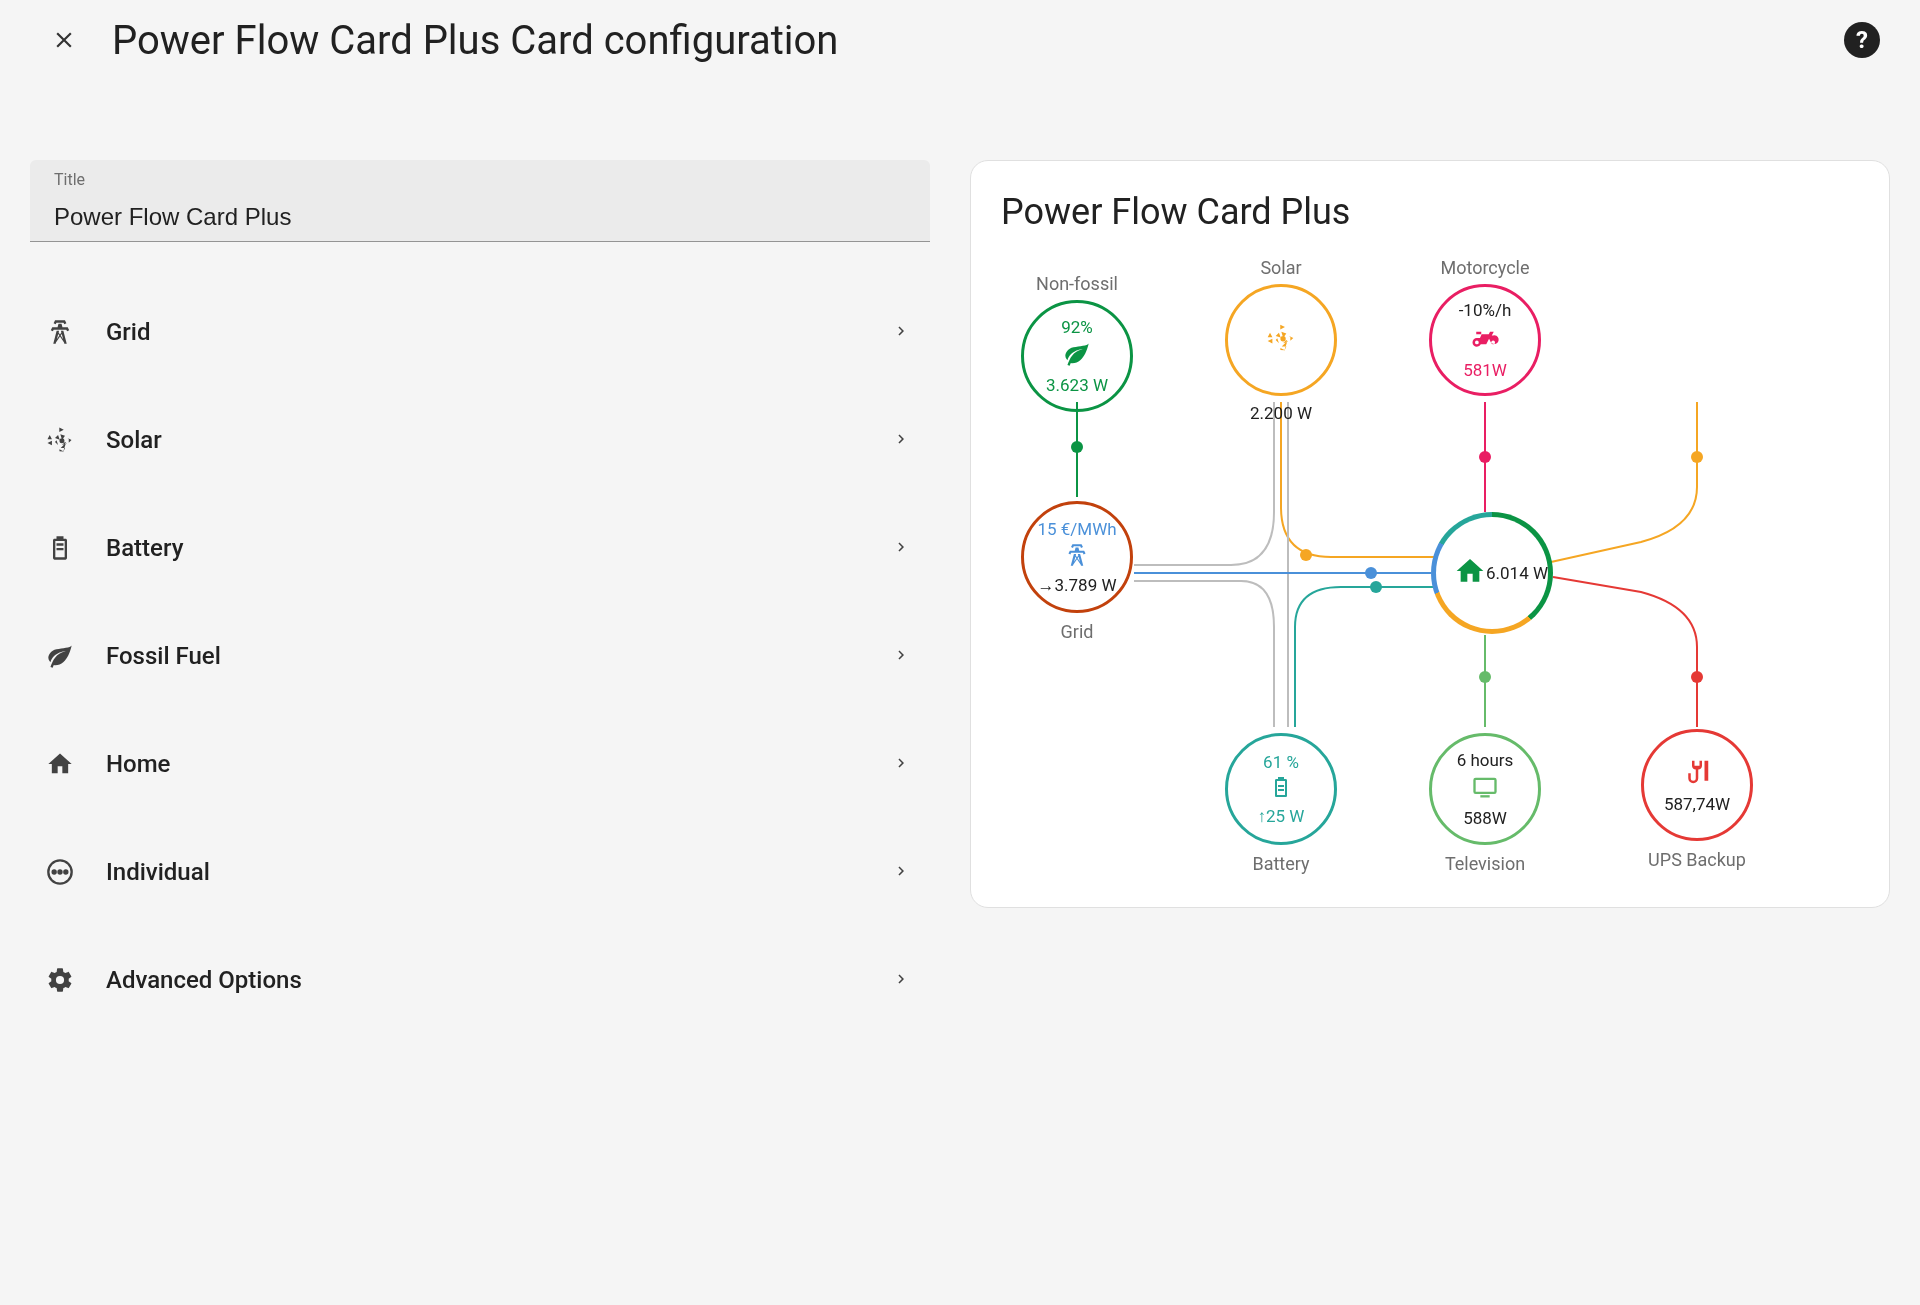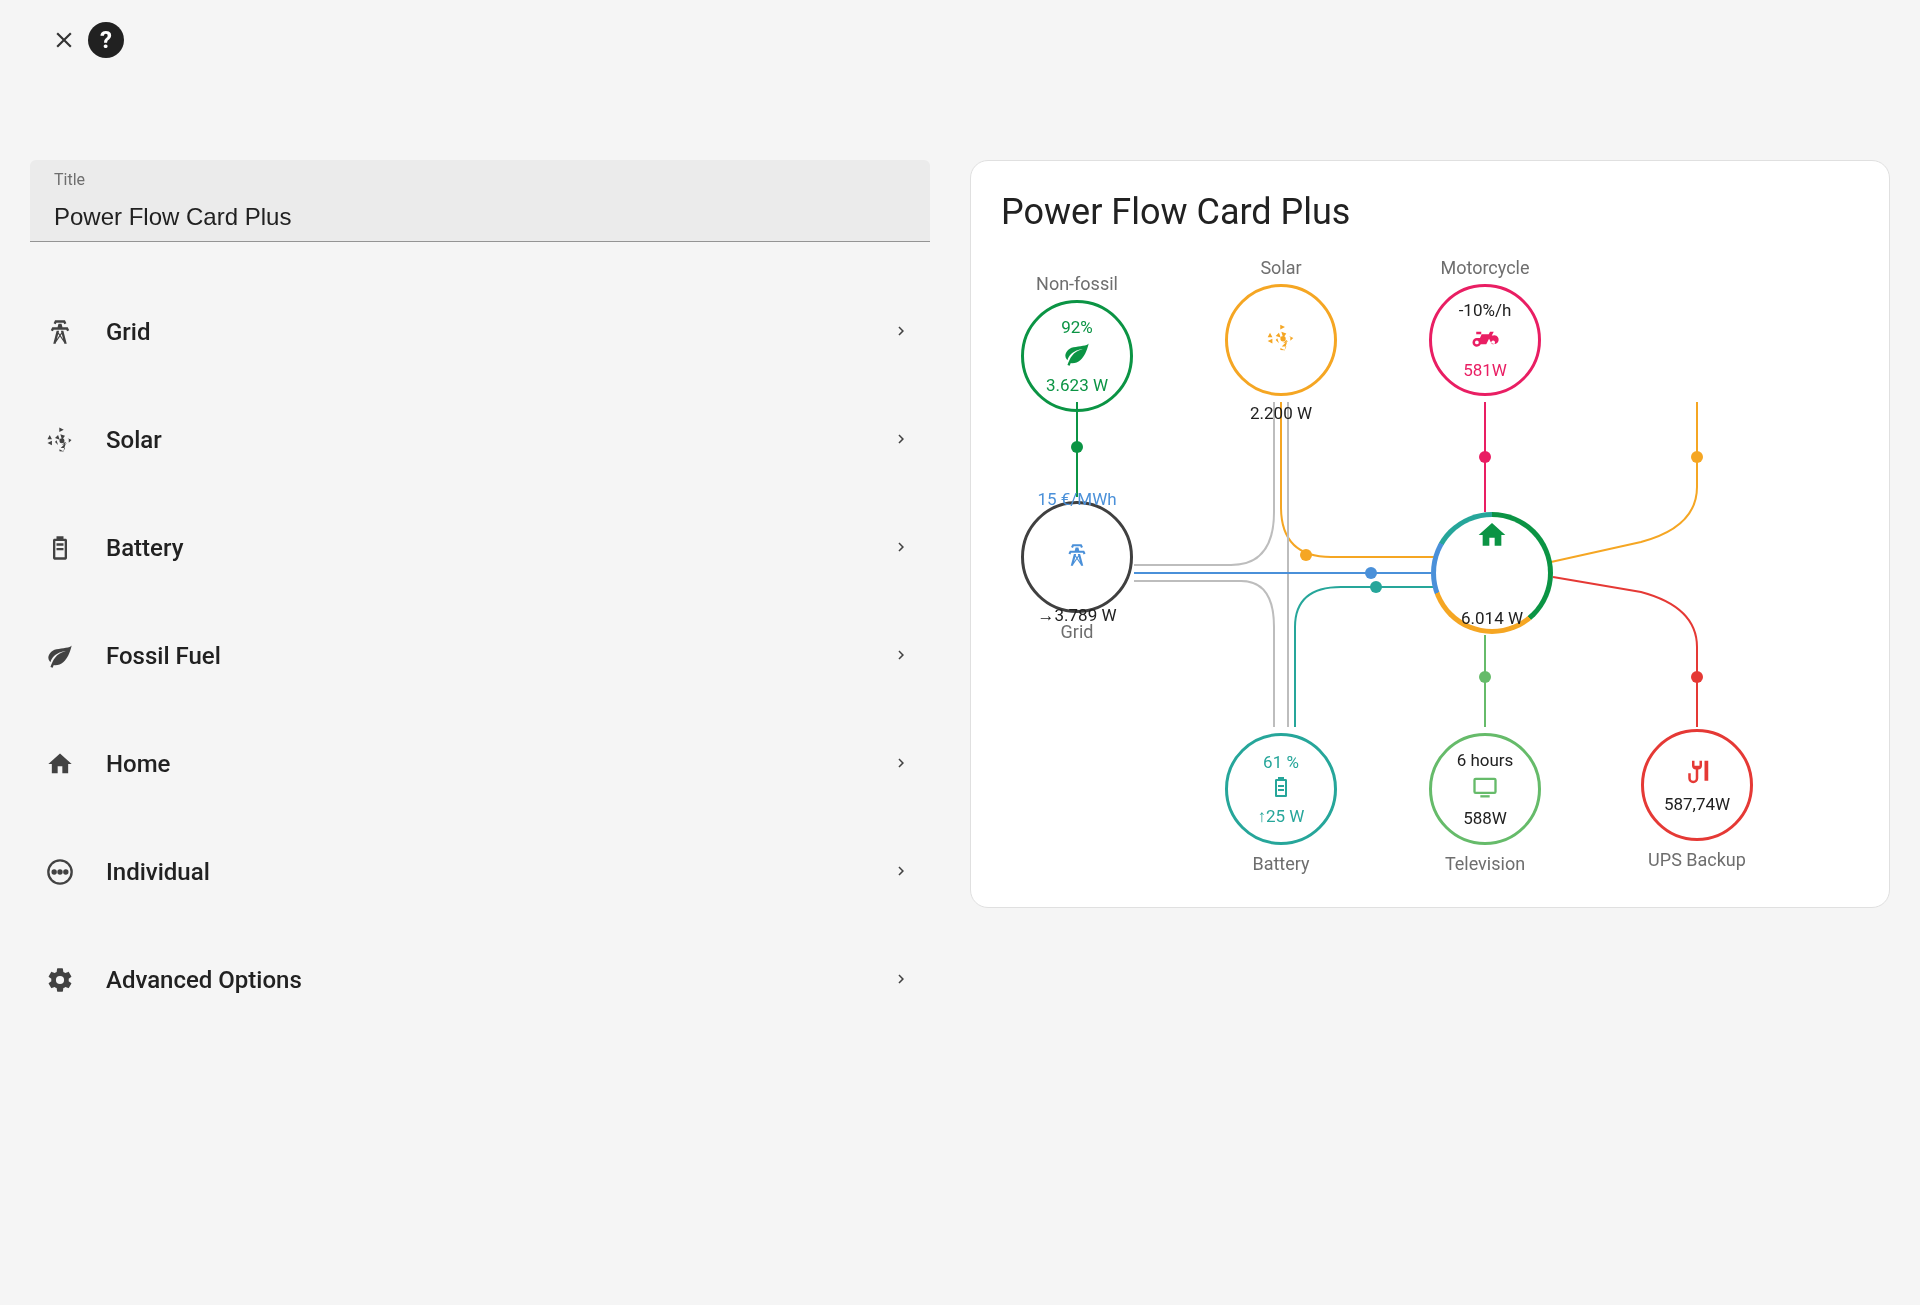--- a/index.html
+++ b/index.html
@@ -156,21 +156,21 @@
 .n-television { left: 428px; top: 470px; }
 .n-ups { left: 640px; top: 466px; }
 
 
 .label-below { margin-top: 8px; }
 
 
 .c-green { border: 3px solid #0b9444; }
 .c-orange { border: 3px solid #f5a623; }
 .c-magenta { border: 3px solid #e91e63; }
-.c-blue { border: 3px solid #404040; gap: 30px; }
+.c-blue { border: 3px solid #c2410c; }
 .c-teal { border: 3px solid #26a69a; }
 .c-lgreen { border: 3px solid #66bb6a; }
 .c-red { border: 3px solid #e53935; }
 
 
 .connectors {
   position: absolute;
   top: 0; left: 0;
   width: 100%;
   height: 100%;
@@ -182,34 +182,35 @@
   background:
     conic-gradient(#0b9444 0 140deg, #f5a623 140deg 250deg, #4a90d9 250deg 300deg, #26a69a 300deg 360deg);
   padding: 5px;
   width: 122px;
   height: 122px;
   border-radius: 50%;
   margin-top: 0;
 }
 .home-inner {
   width: 112px; height: 112px; background: #fff; border-radius: 50%;
-  display: flex; flex-direction: column; align-items: center; justify-content: space-between;
+  display: flex; flex-direction: row; align-items: center; justify-content: flex-end;
 }
 </style>
 </head>
 <body>
 
 <div class="scale-wrapper">
 
 <div class="header">
   <div class="close-btn">
     <svg width="26" height="26" viewBox="0 0 24 24">
           <path d="M19 6.41L17.59 5 12 10.59 6.41 5 5 6.41 10.59 12 5 17.59 6.41 19 12 13.41 17.59 19 19 17.59 13.41 12z" fill="#333"></path>
         </svg>
   </div>
+  <div class="header-title">Power Flow Card Plus Card configuration</div>
   <div class="help-btn">?</div>
 </div>
 
 <div class="content">
   <div class="left-panel">
     <div class="title-field">
       <span class="title-label">Title</span>
       <input class="title-input" value="Power Flow Card Plus" style="">
     </div>
 

